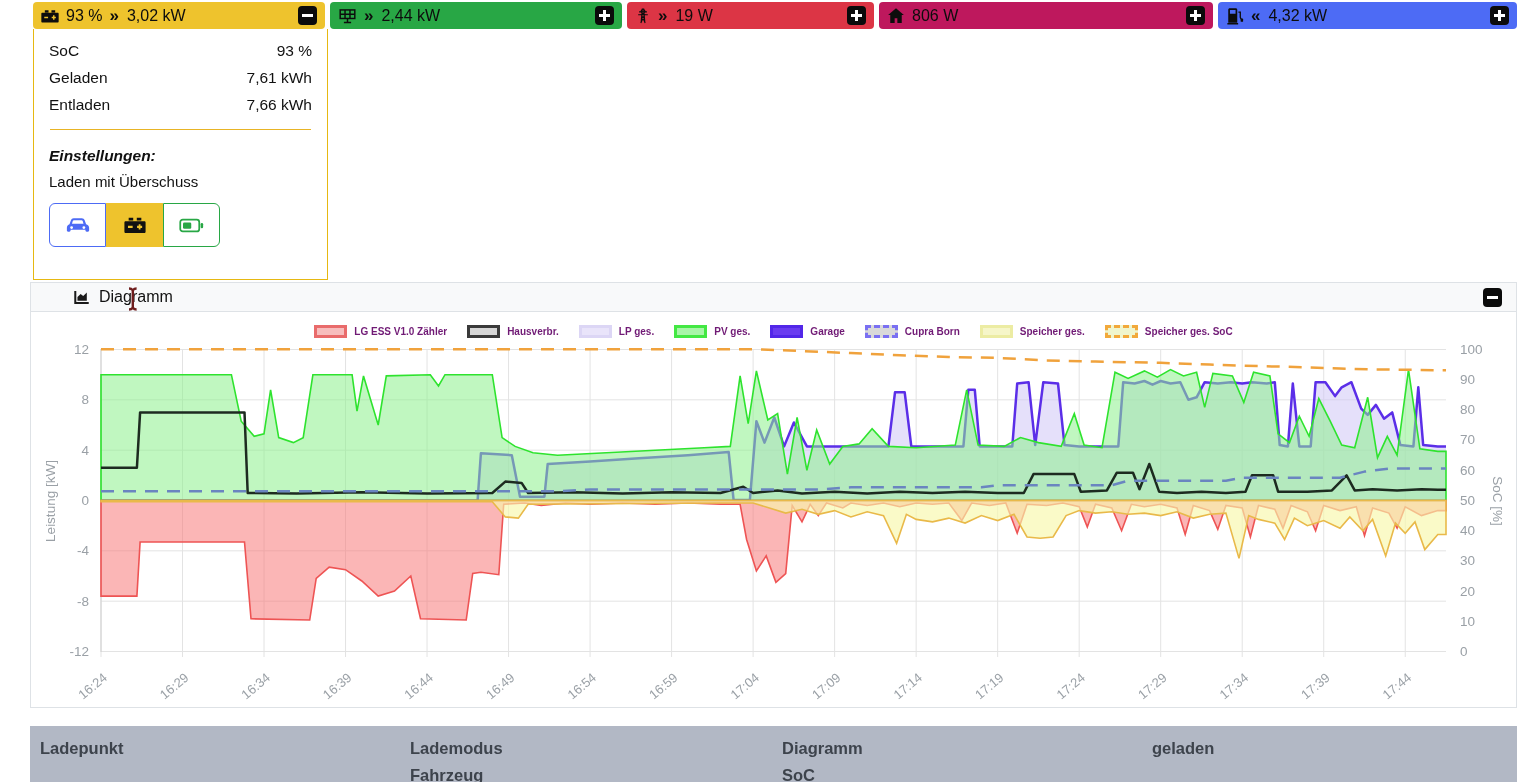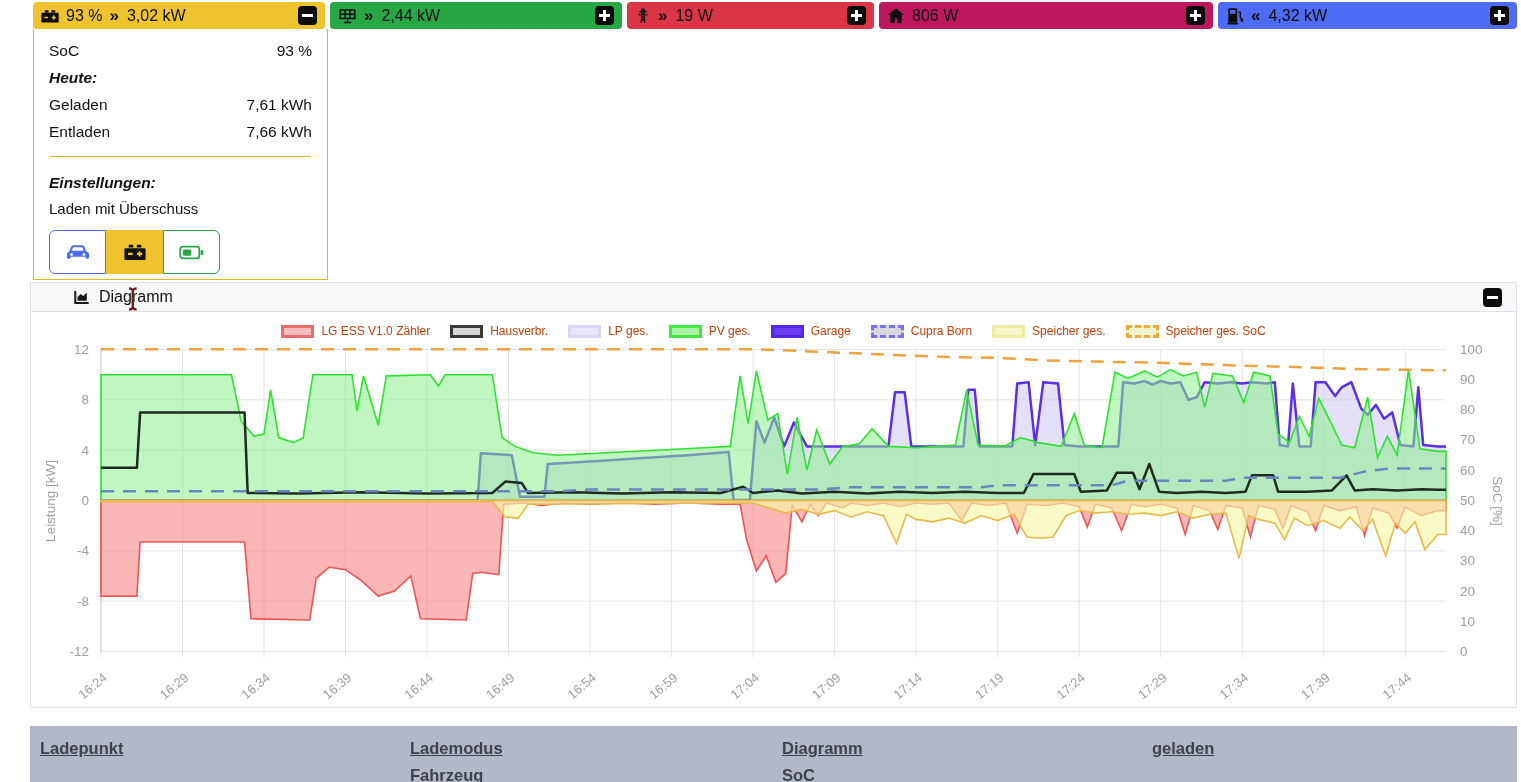--- a/index.html
+++ b/index.html
@@ -33,26 +33,26 @@
   .mbtn.eco  { border:1px solid #28a745; border-radius:0 6px 6px 0; }
   
   .diag { margin:2px 4px 0 30px; border:1px solid #dee2e6; border-radius:0; background:#fff; }
   .diag-head { height:29px; background:#f8f9fa; border-bottom:1px solid #dee2e6;
     display:flex; align-items:center; gap:9px; padding:0 14px 0 42px; font-size:16px;
     position:relative; }
   .legend { display:flex; justify-content:center; align-items:center; gap:0;
     margin-top:9px; height:20px; }
   .legend .li { display:flex; align-items:center; gap:7px; margin:0 10px; cursor:pointer; }
   .legend .sw { width:33px; height:13px; }
-  .legend .lt { font-size:12px; color:#c2410c; }
+  .legend .lt { font-size:10px; color:#701a75;font-weight:bold; }
   
   .btable { margin:18px 4px 0 30px; background:#b2b8c5; padding:9px 10px 20px 10px;
     color:#3d434c; font-weight:700; font-size:16.5px; }
   .btable .trow { display:grid; grid-template-columns:370px 372px 370px 1fr;
-    line-height:27px;text-decoration:underline; }
+    line-height:27px; }
   
   .cursor { position:absolute; left:126px; top:286px; pointer-events:none; }
 </style>
 </head>
 <body>
 
 <div class="sbar-row">
   <div class="sbar w1" style="background:#eec32d">
     <svg width="18" height="18" viewBox="0 0 16 16">
         <path fill="#0d0d0d" fill-rule="evenodd" d="M3.4 2.8h3.3v2H3.4zM9.3 2.8h3.3v2H9.3zM1.2 5.2h13.6c.5 0 .9.4.9.9v6.8c0 .5-.4.9-.9.9H1.2c-.5 0-.9-.4-.9-.9V6.1c0-.5.4-.9.9-.9zM2.9 8.6v1.5h3.4V8.6zm9.1-1.2h-1.3v1.2H9.5v1.5h1.2v1.2H12v-1.2h1.2V8.6H12z"></path>
@@ -100,21 +100,20 @@
     <span>4,32 kW</span>
     <span class="sqbtn plus"></span>
   </div>
 </div>
 
 <div class="panel">
   <div class="prow">
     <span>SoC</span>
     <span>93 %</span>
   </div>
-  <div class="phead">Heute:</div>
   <div class="prow">
     <span>Geladen</span>
     <span>7,61 kWh</span>
   </div>
   <div class="prow">
     <span>Entladen</span>
     <span>7,66 kWh</span>
   </div>
   <hr>
   <div class="phead">Einstellungen:</div>

